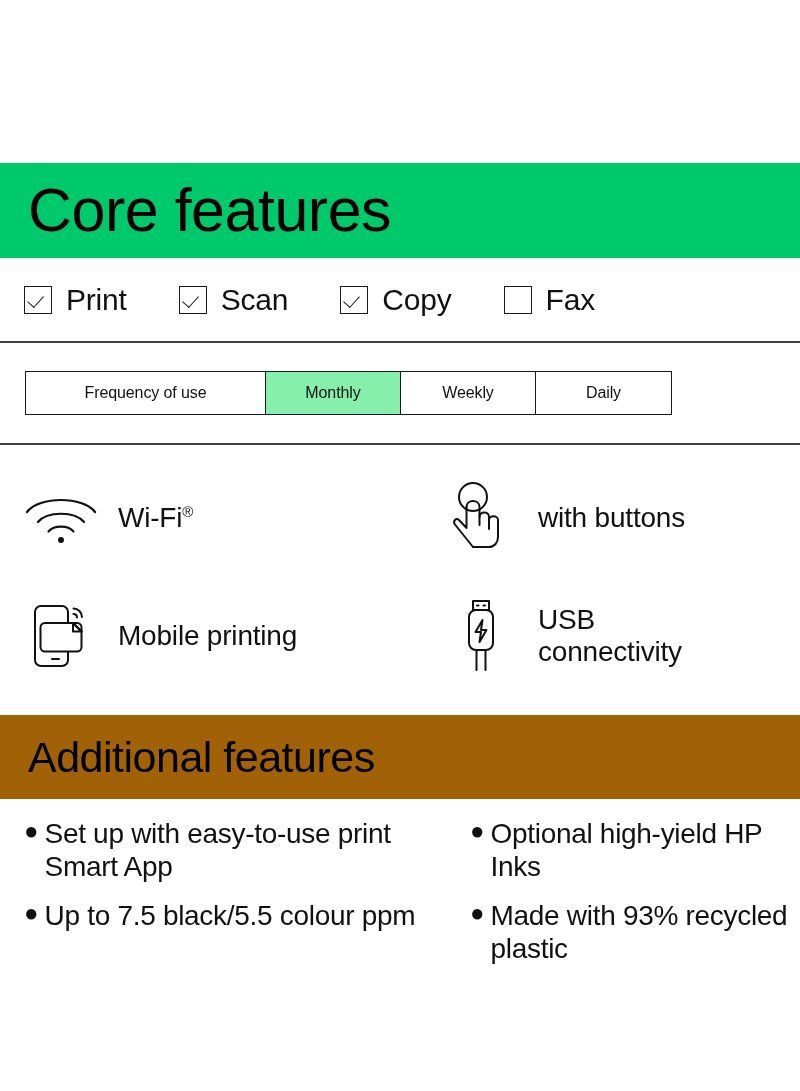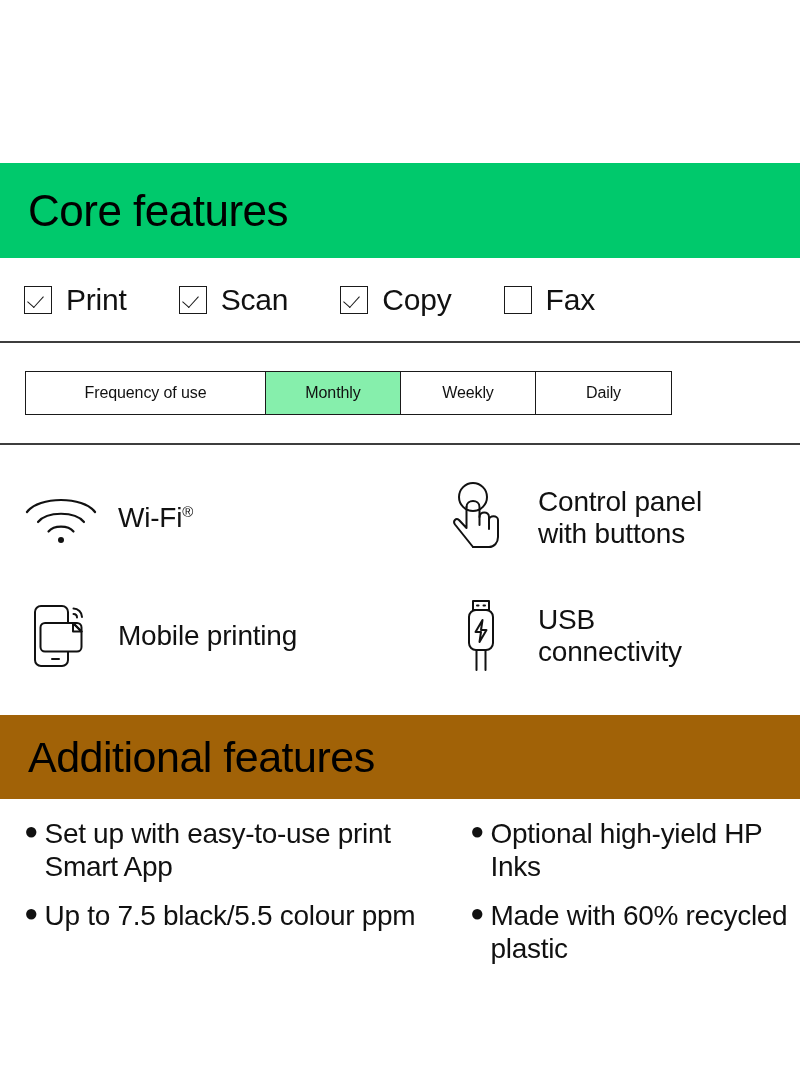--- a/index.html
+++ b/index.html
@@ -32,21 +32,21 @@
     background: #00c96c;
     padding-left: 28px;
   }
   .banner-additional {
     height: 84px;
     background: #a16207;
     padding-left: 28px;
     margin-top: 20px;
   }
   .banner-title {
-    font-size: 44px;
+    font-size: 61px;
     font-weight: 400;
     letter-spacing: -0.5px;
     line-height: 1;
     color: #000000;
     white-space: nowrap;
   }
   .banner-additional .banner-title {
     font-size: 43px;
   }
 
@@ -252,21 +252,20 @@
     <div class="feature-icon">
       <svg width="64" height="74" viewBox="0 0 64 74" fill="none" stroke="#111111" stroke-width="2" stroke-linecap="round" stroke-linejoin="round">
         <circle cx="24" cy="16" r="14"></circle>
         <path d="M17.5 26 L17.5 47 L10 39 C7 36.5, 3.5 40, 6 43.5 L24 66"></path>
         <path d="M17.5 26 C17.5 18, 30.5 18, 30.5 26 L30.5 44"></path>
         <path d="M30.5 36 C30.5 30, 40 30, 40 36 L40 48"></path>
         <path d="M40 39 C40 34, 49 34, 49 39 L49 56 C49 62, 45 66, 40 66 L24 66"></path>
       </svg>
     </div>
     <div class="feature-text">
-      <div>Control panel</div>
       <div>with buttons</div>
     </div>
   </div>
 
   <div class="feature-cell col-left">
     <div class="feature-icon">
       <svg width="66" height="70" viewBox="0 0 66 70" fill="none" stroke="#111111" stroke-width="2" stroke-linecap="round" stroke-linejoin="round">
         <rect x="7" y="5" width="33" height="60" rx="6"></rect>
         <path d="M24 58 L31 58"></path>
         <path d="M17 22 L49 22 C51.5 22, 53.5 24, 53.5 26.5 L53.5 46 C53.5 48.5, 51.5 50.5, 49 50.5 L17 50.5 C14.5 50.5, 12.5 48.5, 12.5 46 L12.5 26.5 C12.5 24, 14.5 22, 17 22 Z" fill="#ffffff"></path>
@@ -314,17 +313,17 @@
     </div>
   </div>
 
   <div class="bullet-col right">
     <div class="bullet-item">
       <span class="bullet-dot">●</span>
       <span class="bullet-text">Optional high-yield HP Inks</span>
     </div>
     <div class="bullet-item">
       <span class="bullet-dot">●</span>
-      <span class="bullet-text">Made with 60% recycled plastic</span>
+      <span class="bullet-text">Made with 93% recycled plastic</span>
     </div>
   </div>
 
 </div>
 
 </body></html>

